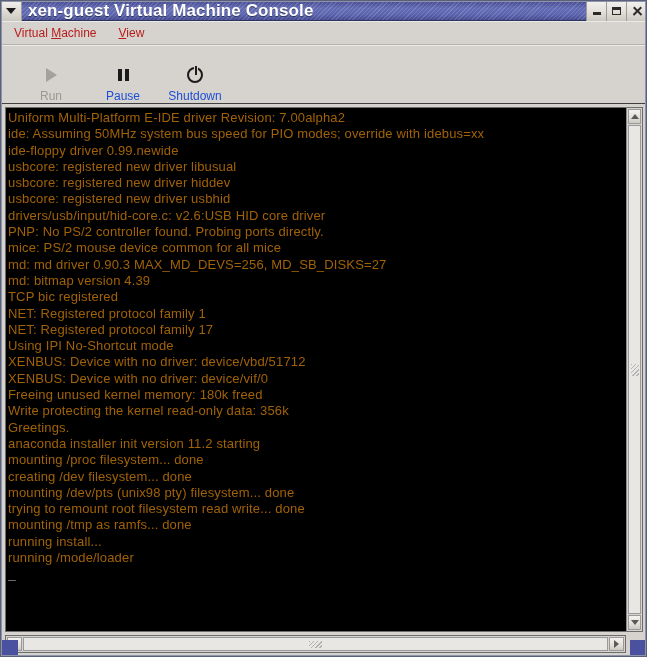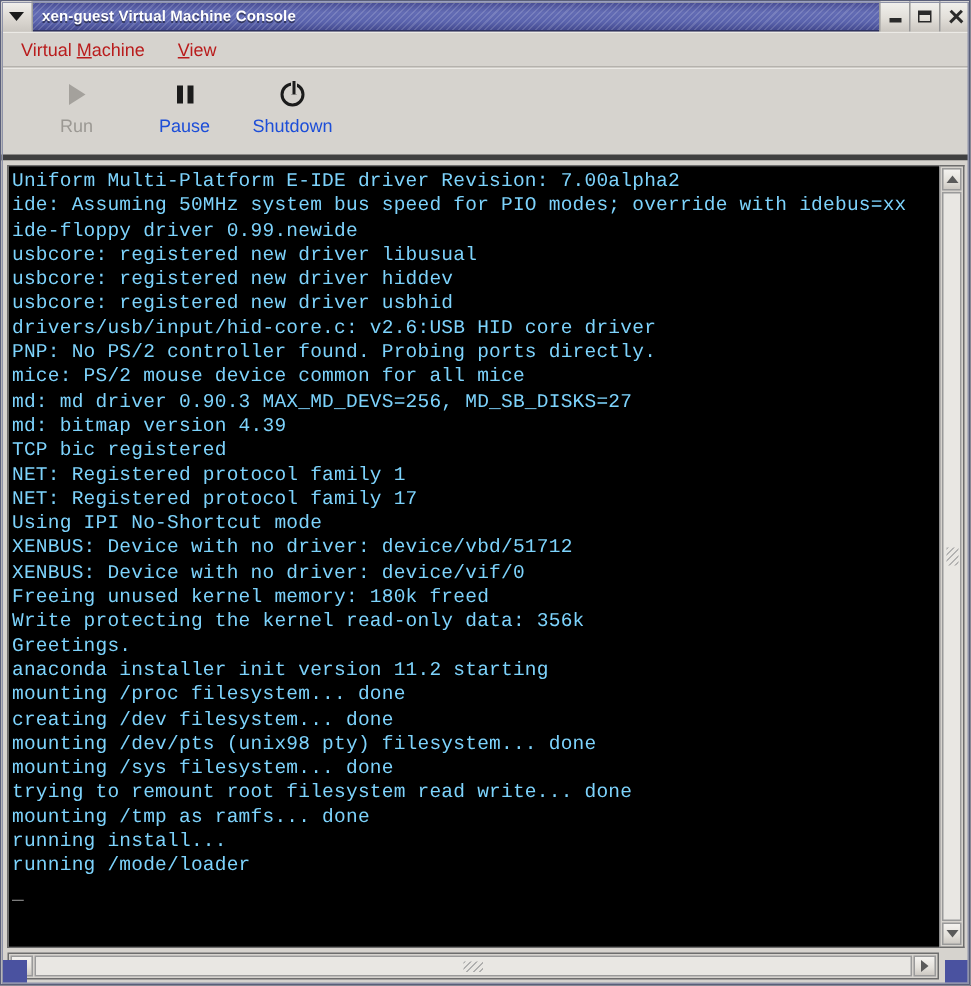--- a/index.html
+++ b/index.html
@@ -71,21 +71,21 @@
         rgba(0,0,0,0.0) 3px),
       linear-gradient(180deg, #4a4f96 0%, #636cb4 35%, #5a63ad 70%, #444a8f 100%);
     display: flex;
     align-items: center;
     border-top: 1px solid #7b84c6;
     border-bottom: 1px solid #2e3260;
     overflow: hidden;
   }
   .title-text {
     color: #ffffff;
-    font-size: 10px;
+    font-size: 17px;
     font-weight: bold;
     padding-left: 6px;
     white-space: nowrap;
     text-shadow: 0 1px 0 rgba(0,0,0,0.45);
     letter-spacing: 0.1px;
   }
   .title-buttons {
     display: flex;
     align-items: stretch;
   }
@@ -143,24 +143,24 @@
     white-space: nowrap;
   }
   .menu-item u { text-decoration: underline; }
 
   
   .toolbar {
     height: 54px;
     min-height: 54px;
     background: #d6d3ce;
     display: flex;
-    align-items: flex-start;
+    align-items: flex-end;
     padding-left: 14px;
     padding-top: 4px;
-    border-bottom: 4px solid #404040;
+    border-bottom: 1px solid #404040;
     box-shadow: inset 0 1px 0 #eceae6;
   }
   .tool {
     width: 72px;
     display: flex;
     flex-direction: column;
     align-items: center;
     padding-top: 3px;
   }
   .tool-icon {
@@ -237,22 +237,22 @@
     min-width: 0;
   }
   .console-screen {
     position: absolute;
     left: 0; top: 0; right: 0; bottom: 0;
     background: #000000;
     padding: 2px 0 0 2px;
     overflow: hidden;
   }
   .console-line {
-    color: #7dd3fc;
-    font-family: Liberation Mono, monospace;
+    color: #a16207;
+    font-family: Liberation Sans, sans-serif;
     font-size: 13px;
     line-height: 16.3px;
     white-space: pre;
     letter-spacing: 0.15px;
   }
   .cursor-line {
     color: #c6c6c6;
     font-family: "DejaVu Sans Mono", "Liberation Mono", monospace;
     font-size: 13px;
     line-height: 16.3px;
@@ -469,21 +469,20 @@
             <div class="console-line">Using IPI No-Shortcut mode</div>
             <div class="console-line">XENBUS: Device with no driver: device/vbd/51712</div>
             <div class="console-line">XENBUS: Device with no driver: device/vif/0</div>
             <div class="console-line">Freeing unused kernel memory: 180k freed</div>
             <div class="console-line">Write protecting the kernel read-only data: 356k</div>
             <div class="console-line">Greetings.</div>
             <div class="console-line">anaconda installer init version 11.2 starting</div>
             <div class="console-line">mounting /proc filesystem... done</div>
             <div class="console-line">creating /dev filesystem... done</div>
             <div class="console-line">mounting /dev/pts (unix98 pty) filesystem... done</div>
-            <div class="console-line">mounting /sys filesystem... done</div>
             <div class="console-line">trying to remount root filesystem read write... done</div>
             <div class="console-line">mounting /tmp as ramfs... done</div>
             <div class="console-line">running install...</div>
             <div class="console-line">running /mode/loader</div>
             <div class="cursor-line">_</div>
           </div>
       </div>
       <div class="vscroll">
         <div class="sb-btn">
           <span class="sb-up"></span>

